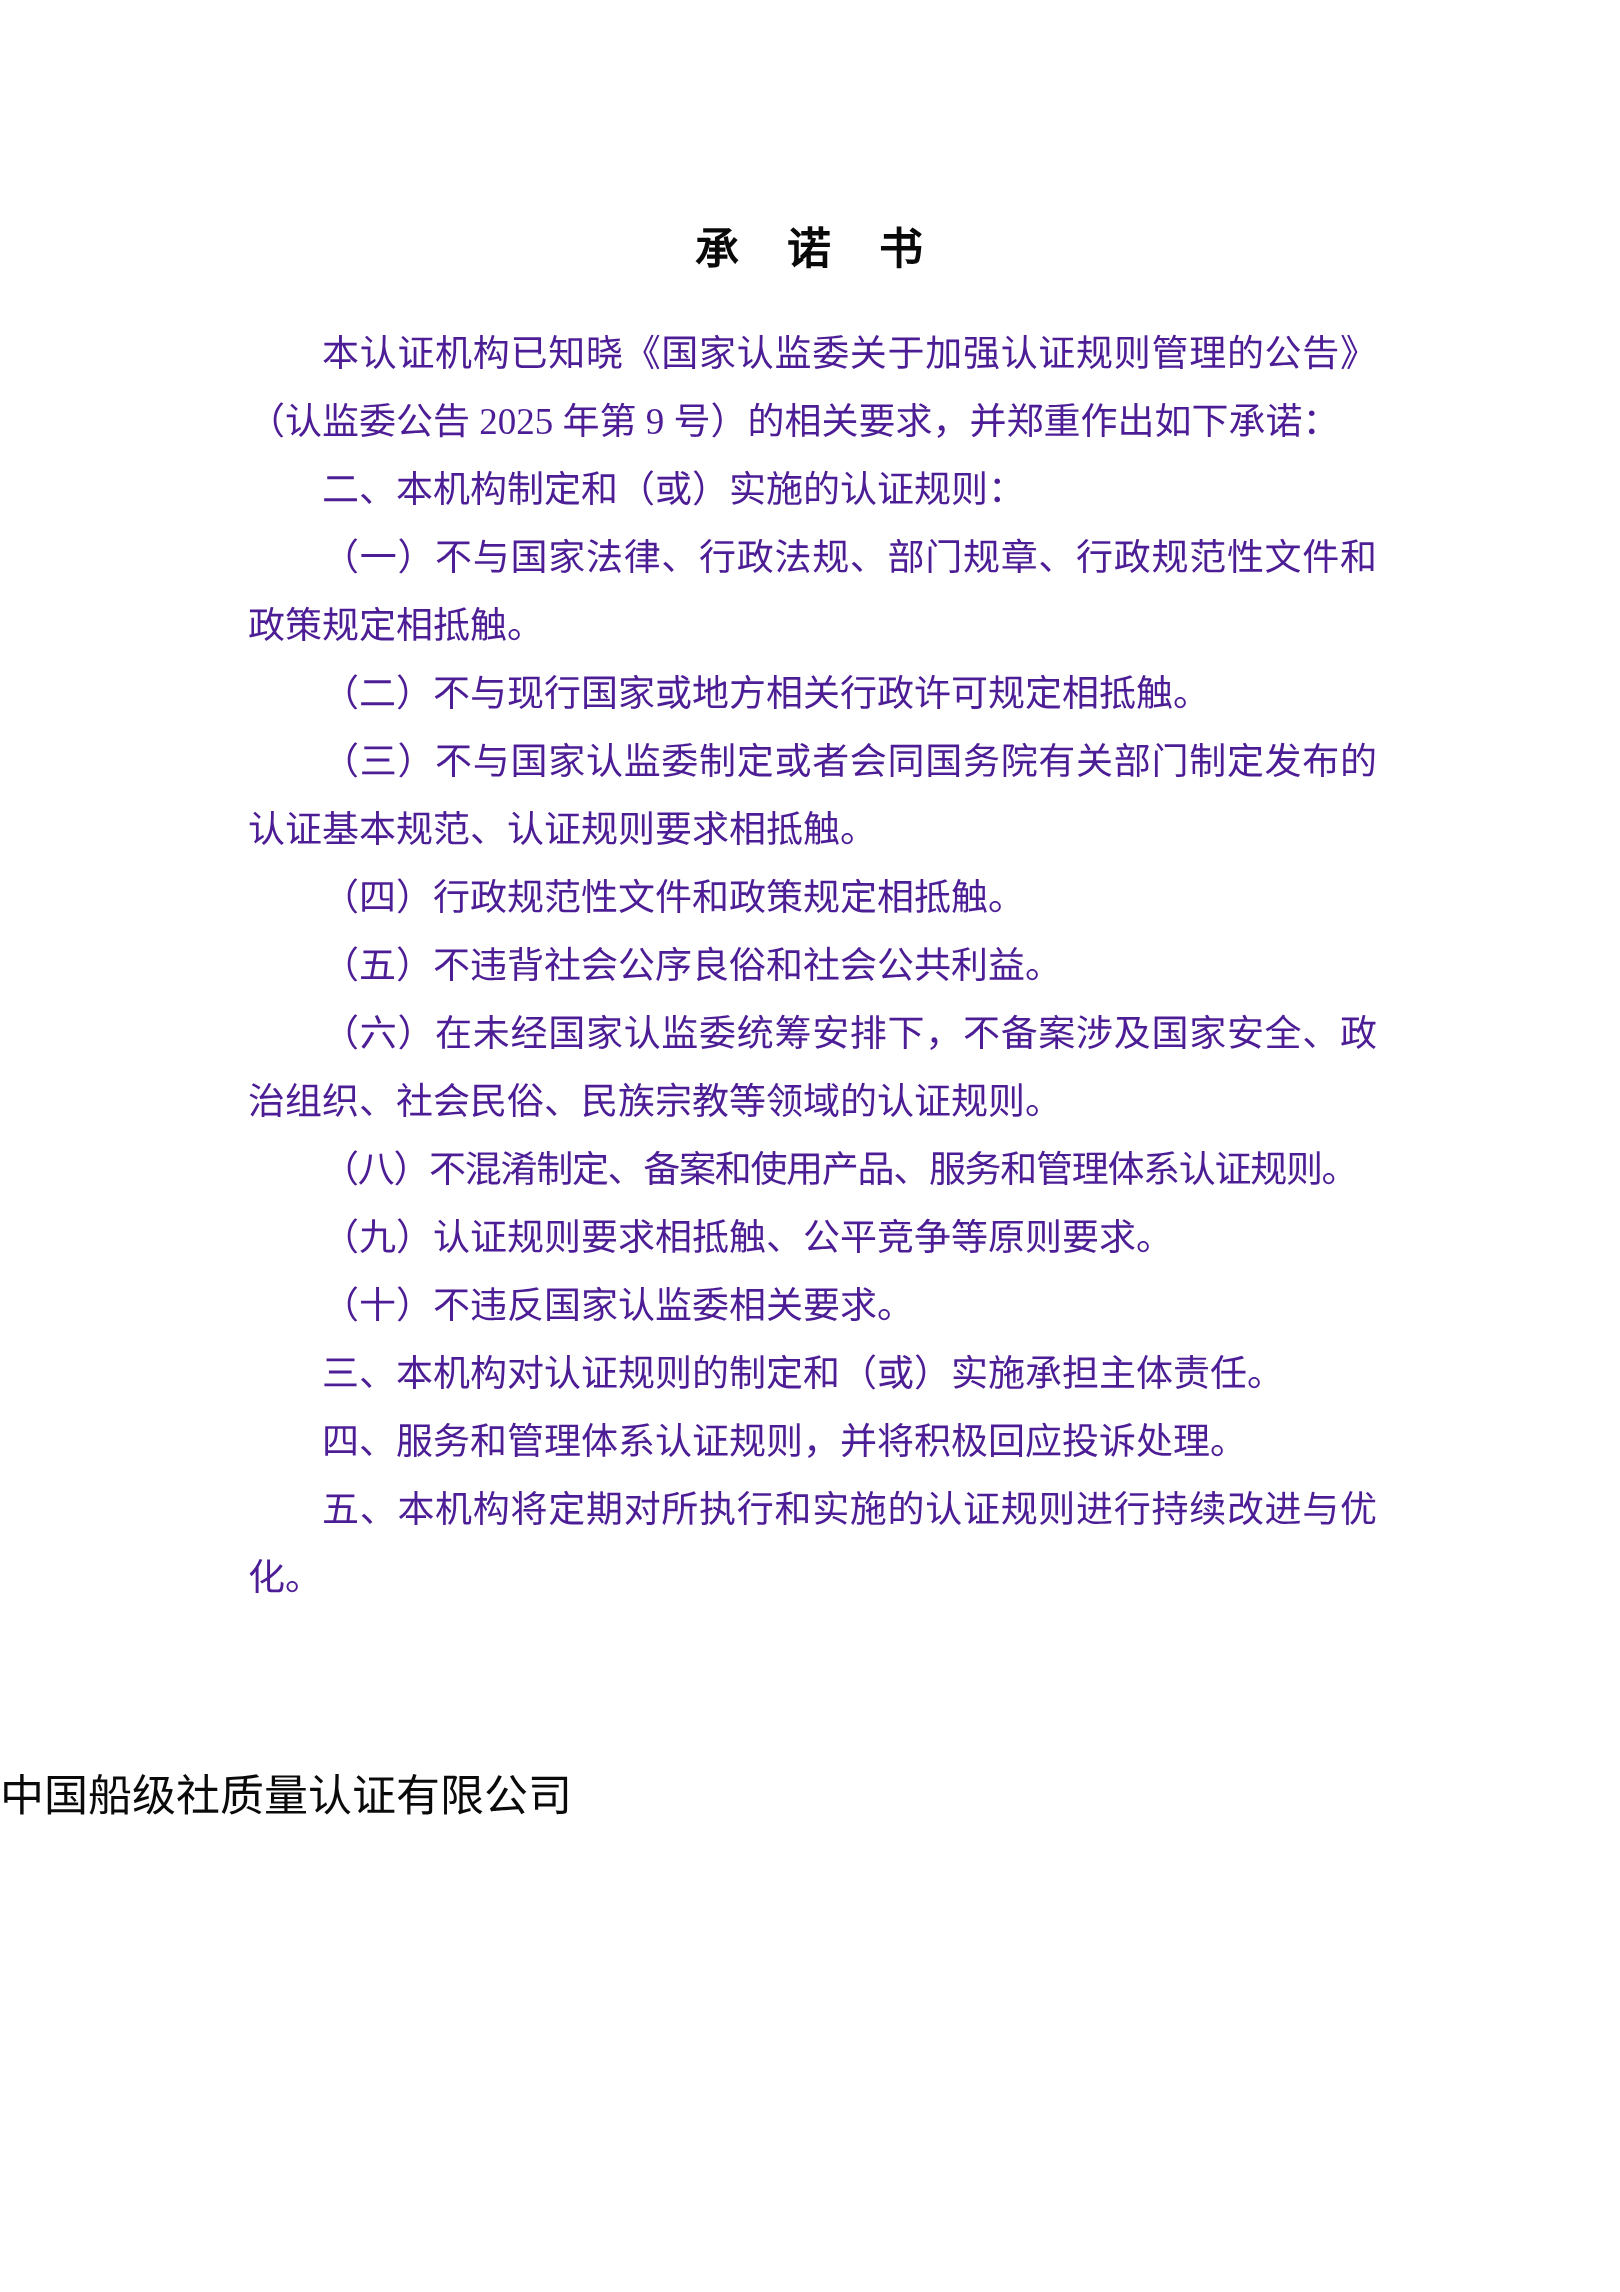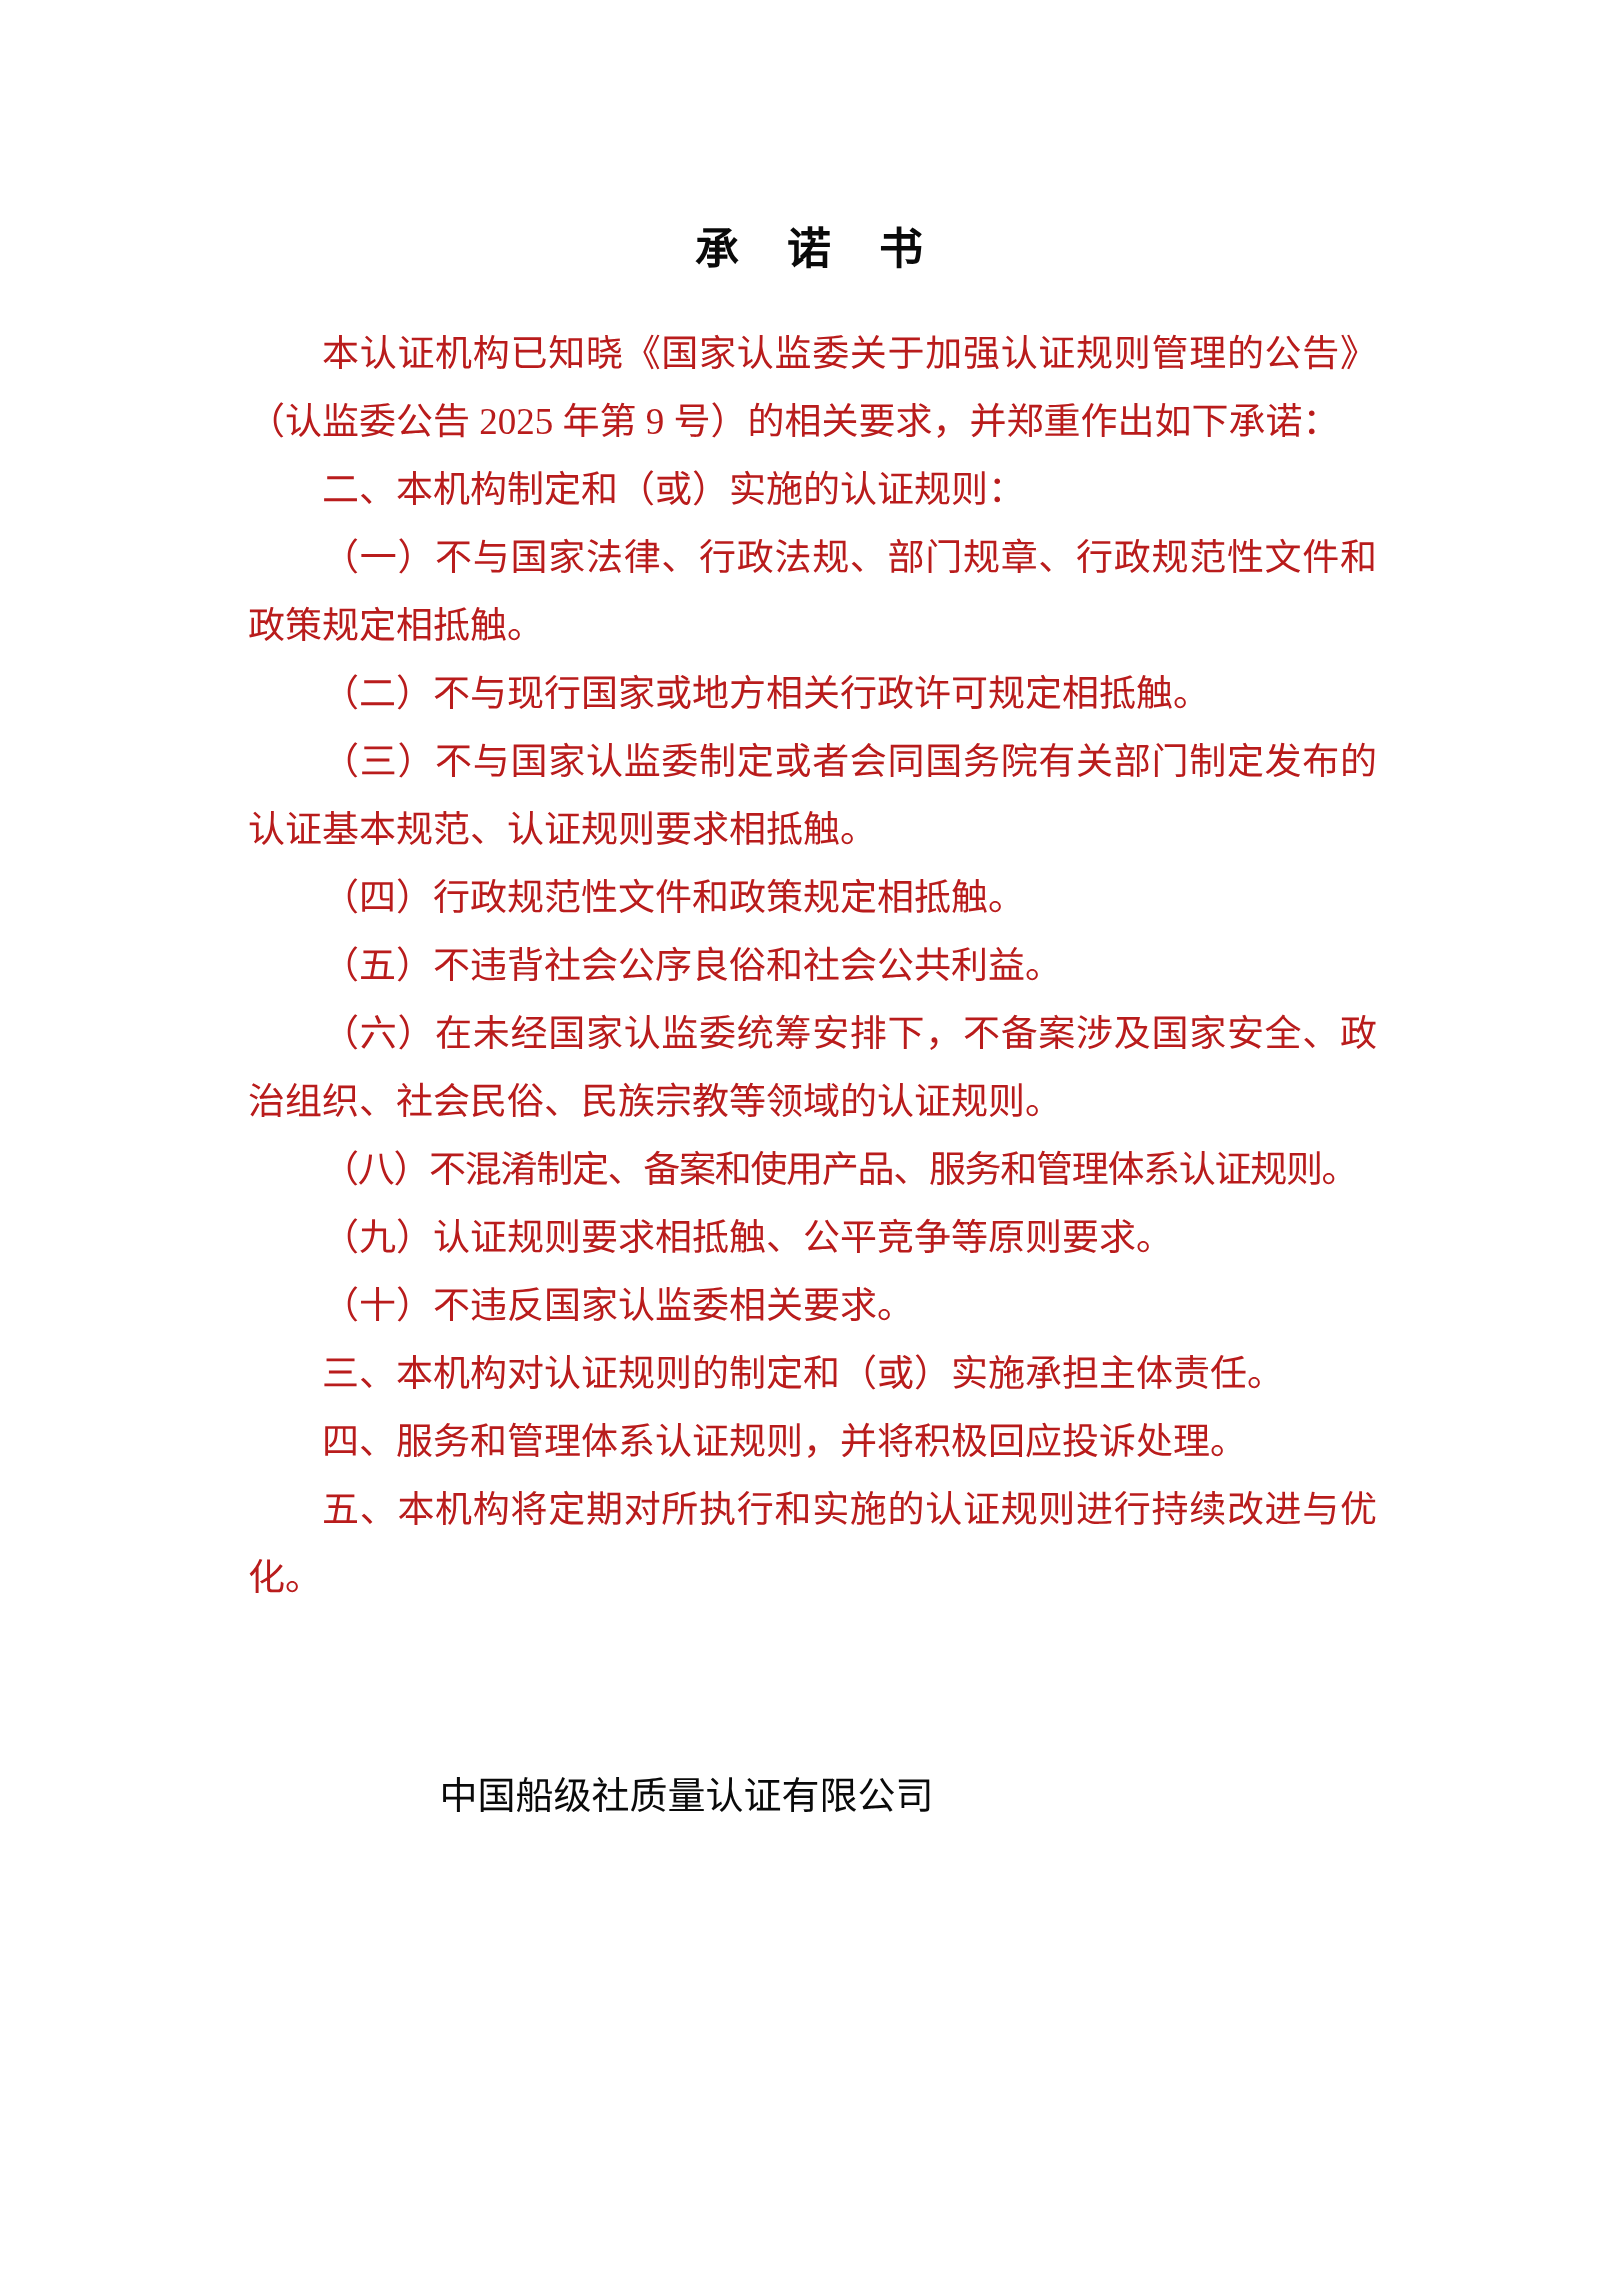--- a/index.html
+++ b/index.html
@@ -28,37 +28,37 @@
     font-weight: bold;
     letter-spacing: 2px;
     color: #0a0a0a;
   }
   .body {
     margin-top: 43px;
     padding-left: 248px;
     padding-right: 243px;
     font-size: 37px;
     line-height: 68px;
-    color: #b91c1c;
+    color: #4c1d95;
   }
   .para {
     margin: 0;
     text-indent: 2em;
     text-align: justify;
     text-justify: inter-ideograph;
     word-break: normal;
   }
   .para.tight {
     letter-spacing: -1.3px;
   }
   .signature {
     margin-top: 155px;
     padding-right: 247px;
-    text-align: center;
-    font-size: 38px;
+    text-align: left;
+    font-size: 44px;
     line-height: 59px;
     color: #0a0a0a;
   }
 </style>
 </head>
 <body>
 
 <div class="page">
 
   <h1 class="title">承　诺　书</h1>

